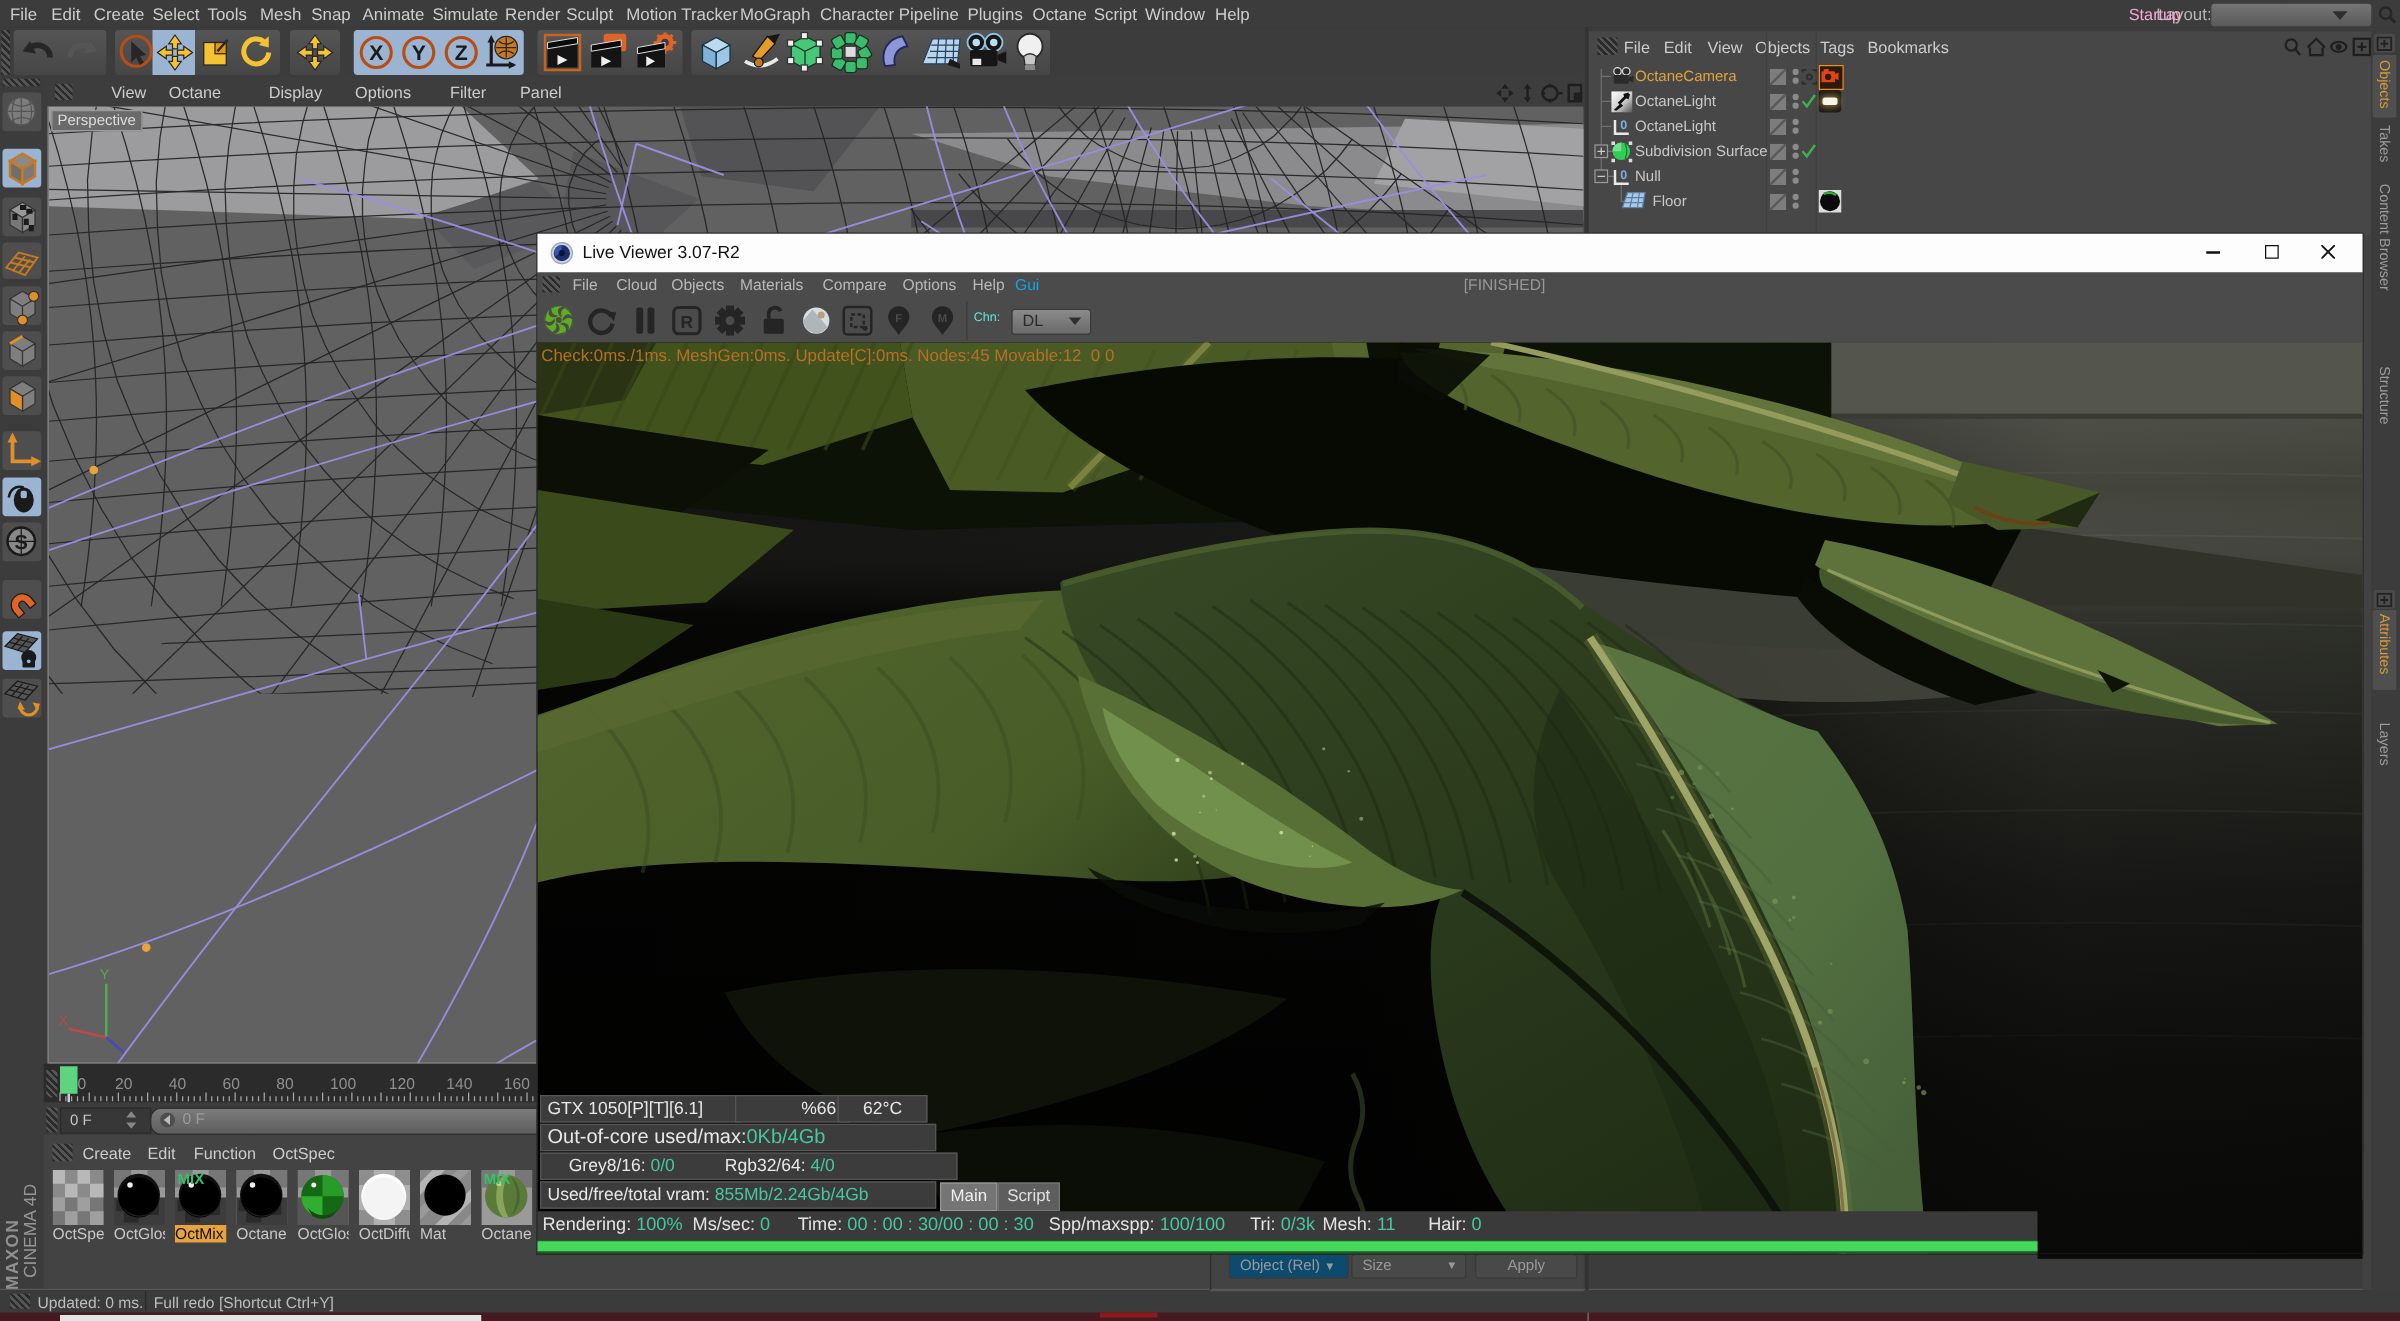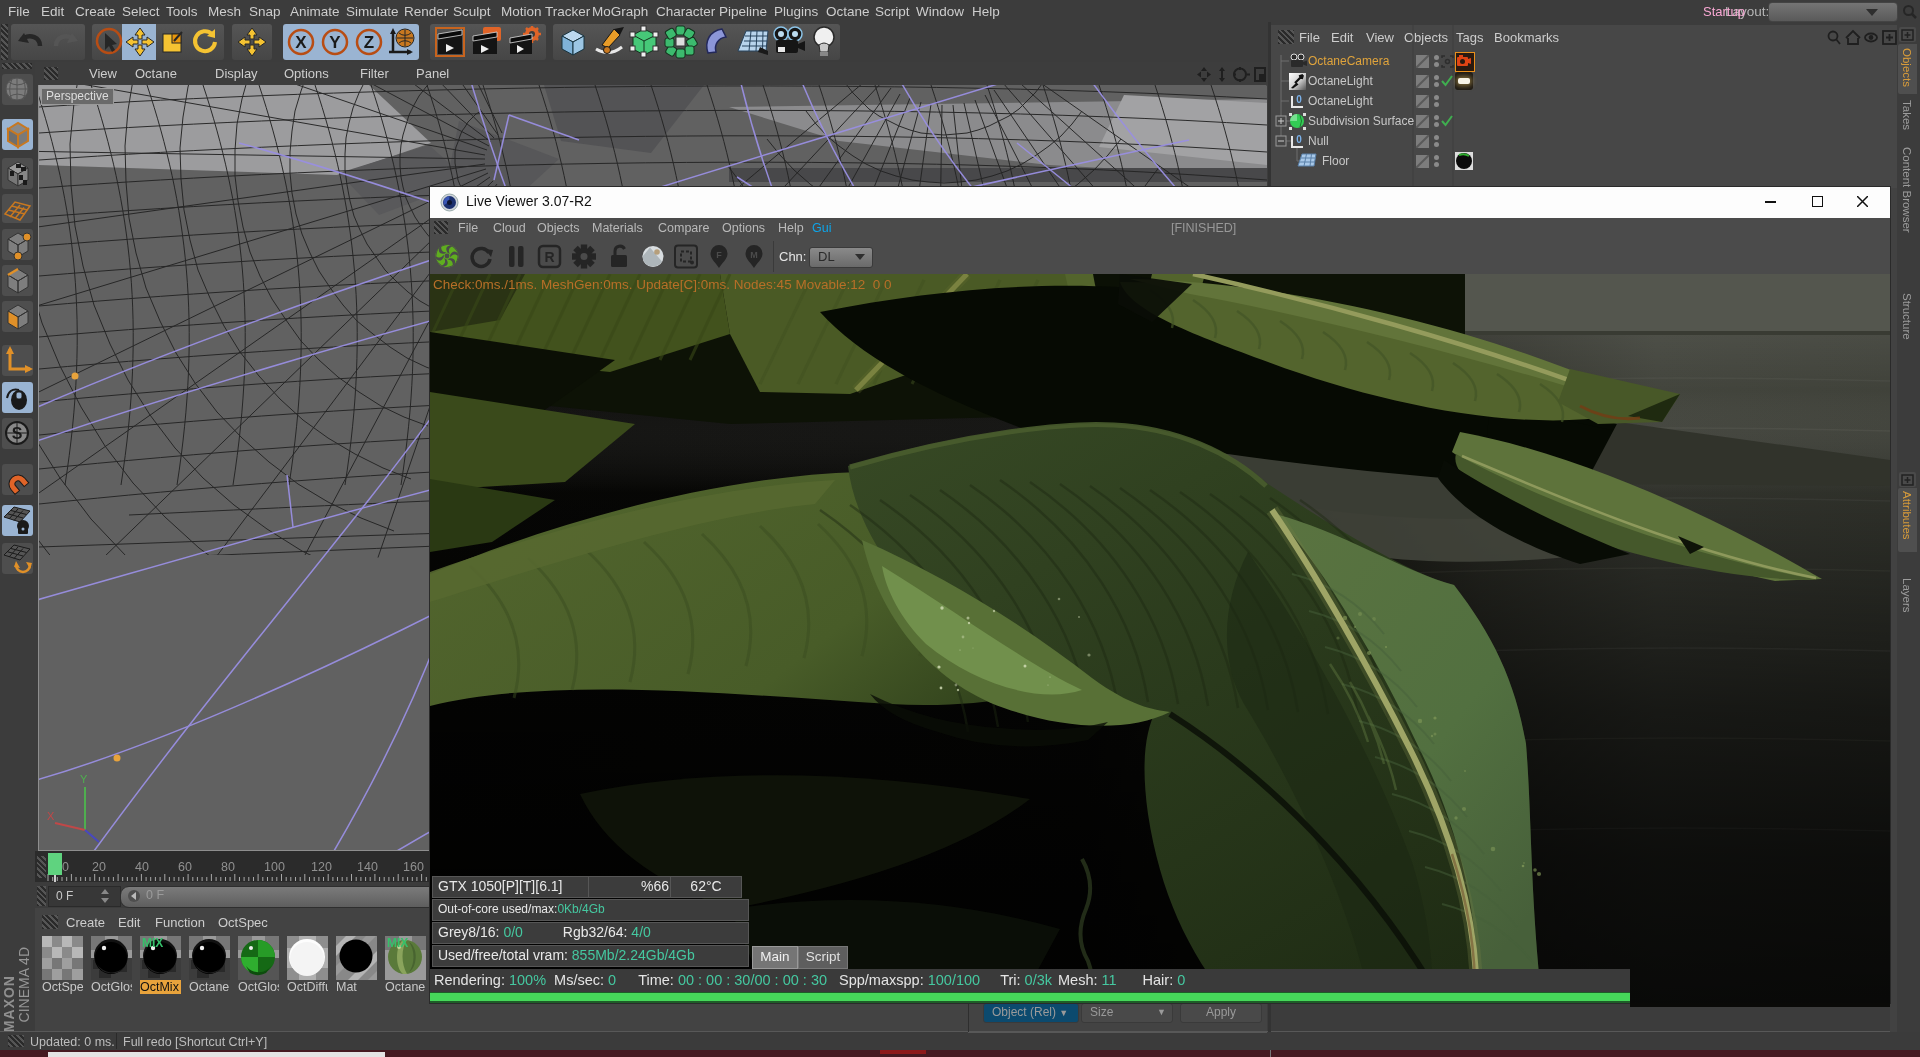--- a/index.html
+++ b/index.html
@@ -976,21 +976,21 @@
 <g transform="translate(285,12)">
       <path d="M0 -10 a8.5 8.5 0 0 1 8.5 8.5 C8.5 4 3 8 0 13 C-3 8 -8.5 4 -8.5 -1.5 A8.5 8.5 0 0 1 0 -10 Z" fill="#252525"></path>
       <text x="0" y="2.5" font-size="9" font-weight="bold" fill="#4b4b4b" text-anchor="middle" font-family="Liberation Sans">F</text>
     </g>
 <g transform="translate(320,12)">
       <path d="M0 -10 a8.5 8.5 0 0 1 8.5 8.5 C8.5 4 3 8 0 13 C-3 8 -8.5 4 -8.5 -1.5 A8.5 8.5 0 0 1 0 -10 Z" fill="#252525"></path>
       <text x="0" y="2.5" font-size="9" font-weight="bold" fill="#4b4b4b" text-anchor="middle" font-family="Liberation Sans">M</text>
     </g>
 </svg>
 <div class="abs" style="left:773px;top:241px;width:1px;height:31px;background:#3a3a3a"></div>
-<div class="abs" style="left:779px;top:249px;color:#e5e5e5;font-size:13px">Chn:</div>
+<div class="abs" style="left:779px;top:249px;color:#5eead4;font-size:10px">Chn:</div>
 <div class="abs" style="left:809px;top:247px;width:62px;height:19px;border-radius:3px;background:linear-gradient(#8a8a8a,#6a6a6a);border:1px solid #3a3a3a"></div>
 <div class="abs" style="left:818px;top:249px;color:#2a2a2a;font-size:13px">DL</div>
 <div class="abs" style="left:855px;top:254px;width:0;height:0;border-left:5px solid transparent;border-right:5px solid transparent;border-top:6px solid #2e2e2e"></div>
 
 <svg class="abs" style="left:430px;top:274px" width="1460" height="729" viewBox="0 0 1460 729">
 <defs>
 <linearGradient id="floorg" x1="0" y1="0" x2="1" y2="0">
         <stop offset="0" stop-color="#070705"></stop>
         <stop offset="0.45" stop-color="#0a0a08"></stop>
         <stop offset="0.60" stop-color="#16160f"></stop>
@@ -1182,21 +1182,21 @@
 <circle cx="543" cy="374" r="0.6" fill="#d4deb8" opacity="0.42"></circle>
 <circle cx="509" cy="393" r="1.6" fill="#d4deb8" opacity="0.82"></circle>
 <circle cx="539" cy="349" r="1.2" fill="#d4deb8" opacity="0.75"></circle>
 <path d="M440 420 q60 30 130 34 q60 6 108 -6 l-20 18 q-80 16 -150 -8 q-50 -14 -68 -38 Z" fill="#0a0e06" opacity="0.8"></path>
 <path d="M740 440 C850 510 950 620 1012 729" stroke="#0b0f07" stroke-width="6" fill="none" opacity="0.85"></path>
 </svg>
 
 <div class="abs" style="left:432px;top:876px;width:154px;height:20px;background:#3c3c3c;border:1px solid #565656;color:#e8e8e8;font-size:14px;line-height:19px;padding-left:5px">GTX 1050[P][T][6.1]</div>
 <div class="abs" style="left:588px;top:876px;width:80px;height:20px;background:#3c3c3c;border:1px solid #565656;color:#e8e8e8;font-size:14px;line-height:19px;text-align:right;padding-right:10px">%66</div>
 <div class="abs" style="left:670px;top:876px;width:70px;height:20px;background:#3c3c3c;border:1px solid #565656;color:#e8e8e8;font-size:14px;line-height:19px;text-align:center">62°C</div>
-<div class="abs" style="left:432px;top:899px;width:310px;height:20px;background:#3c3c3c;border:1px solid #565656;color:#e8e8e8;font-size:12px;line-height:19px;padding-left:5px">Out-of-core used/max:<span style="color:#45c8a0">0Kb/4Gb</span></div>
-<div class="abs" style="left:432px;top:922px;width:310px;height:20px;background:#3c3c3c;border:1px solid #565656;color:#e8e8e8;font-size:14px;line-height:19px;padding-left:5px">Grey8/16: <span style="color:#45c8a0">0/0</span><span style="margin-left:40px">Rgb32/64: <span style="color:#45c8a0">4/0</span></span></div>
+<div class="abs" style="left:432px;top:899px;width:310px;height:20px;background:#3c3c3c;border:1px solid #565656;color:#e8e8e8;font-size:16px;line-height:19px;padding-left:5px">Out-of-core used/max:<span style="color:#45c8a0">0Kb/4Gb</span></div>
+<div class="abs" style="left:432px;top:922px;width:310px;height:20px;background:#3c3c3c;border:1px solid #565656;color:#e8e8e8;font-size:14px;line-height:19px;padding-left:22px">Grey8/16: <span style="color:#45c8a0">0/0</span><span style="margin-left:40px">Rgb32/64: <span style="color:#45c8a0">4/0</span></span></div>
 <div class="abs" style="left:432px;top:945px;width:310px;height:20px;background:#3c3c3c;border:1px solid #565656;color:#e8e8e8;font-size:14px;line-height:19px;padding-left:5px">Used/free/total vram: <span style="color:#45c8a0">855Mb/2.24Gb/4Gb</span></div>
 <div class="abs" style="left:752px;top:946px;width:44px;height:21px;background:#757575;border:1px solid #999;color:#f0f0f0;font-size:13.5px;text-align:center;line-height:20px">Main</div>
 <div class="abs" style="left:798px;top:946px;width:48px;height:21px;background:#5e5e5e;border:1px solid #777;color:#e0e0e0;font-size:13.5px;text-align:center;line-height:20px">Script</div>
 <div class="abs" style="left:430px;top:969px;width:1200px;height:23px;background:#3a3a3a;color:#e4e4e4;font-size:14.5px;line-height:23px"><span style="margin-left:4px">Rendering: <span style="color:#45c8a0">100%</span></span><span style="margin-left:8px">Ms/sec: <span style="color:#45c8a0">0</span></span><span style="margin-left:22px">Time: <span style="color:#45c8a0">00 : 00 : 30/00 : 00 : 30</span></span><span style="margin-left:12px">Spp/maxspp: <span style="color:#45c8a0">100/100</span></span><span style="margin-left:20px">Tri: <span style="color:#45c8a0">0/3k</span></span><span style="margin-left:6px">Mesh: <span style="color:#45c8a0">11</span></span><span style="margin-left:26px">Hair: <span style="color:#45c8a0">0</span></span></div>
 <div class="abs" style="left:430px;top:992px;width:1200px;height:11px;background:#1e5c28"></div>
 <div class="abs" style="left:430px;top:993px;width:1200px;height:8px;background:#46d85a"></div>
 <div class="abs" style="left:433px;top:277px;color:#b86f28;font-size:13.5px">Check:0ms./1ms. MeshGen:0ms. Update[C]:0ms. Nodes:45 Movable:12&nbsp;&nbsp;0 0</div>
 
 </body></html>

